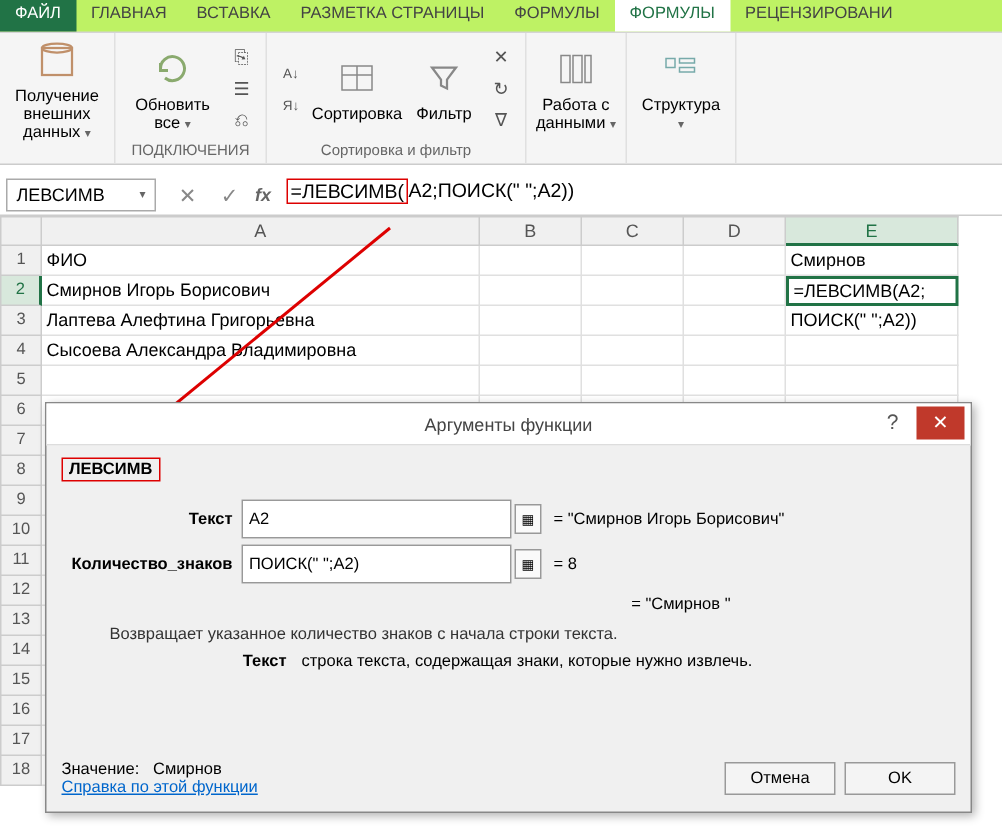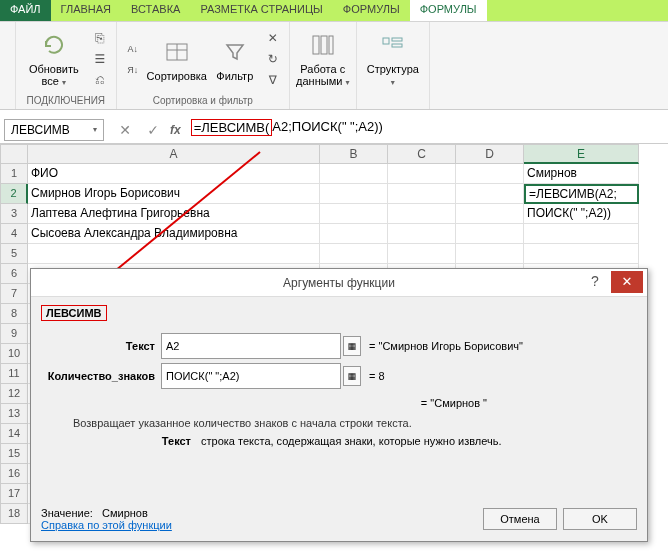--- a/index.html
+++ b/index.html
@@ -74,24 +74,36 @@
 </head>
 <body>
 
 <div class="tabs">
   <div class="tab file">ФАЙЛ</div>
   <div class="tab">ГЛАВНАЯ</div>
   <div class="tab">ВСТАВКА</div>
   <div class="tab">РАЗМЕТКА СТРАНИЦЫ</div>
   <div class="tab">ФОРМУЛЫ</div>
   <div class="tab active">ФОРМУЛЫ</div>
+  <div class="tab">РЕЦЕНЗИРОВАНИ</div>
 </div>
 
 <div class="ribbon">
   <div class="group">
+    <div class="group-content">
+      <div class="big-btn">
+        <div class="icon-box">
+            <svg width="28" height="28">
+              <rect x="4" y="6" width="20" height="18" fill="none" stroke="#c0906a" stroke-width="1.5"></rect>
+              <ellipse cx="14" cy="6" rx="10" ry="3" fill="none" stroke="#c0906a" stroke-width="1.5"></ellipse>
+            </svg>
+          </div>
+        <div class="lbl"><span>Получение</span><br><span>внешних данных</span> <span class="drop-arrow">▾</span></div>
+      </div>
+    </div>
     <div class="group-label">&nbsp;</div>
   </div>
   <div class="group">
     <div class="group-content">
       <div class="big-btn">
         <div class="icon-box">
             <svg width="28" height="28">
               <path d="M6 14a8 8 0 1 1 3 6" fill="none" stroke="#8aaa6e" stroke-width="2"></path>
               <path d="M6 10l0 5l5 0" fill="none" stroke="#8aaa6e" stroke-width="2"></path>
             </svg>

